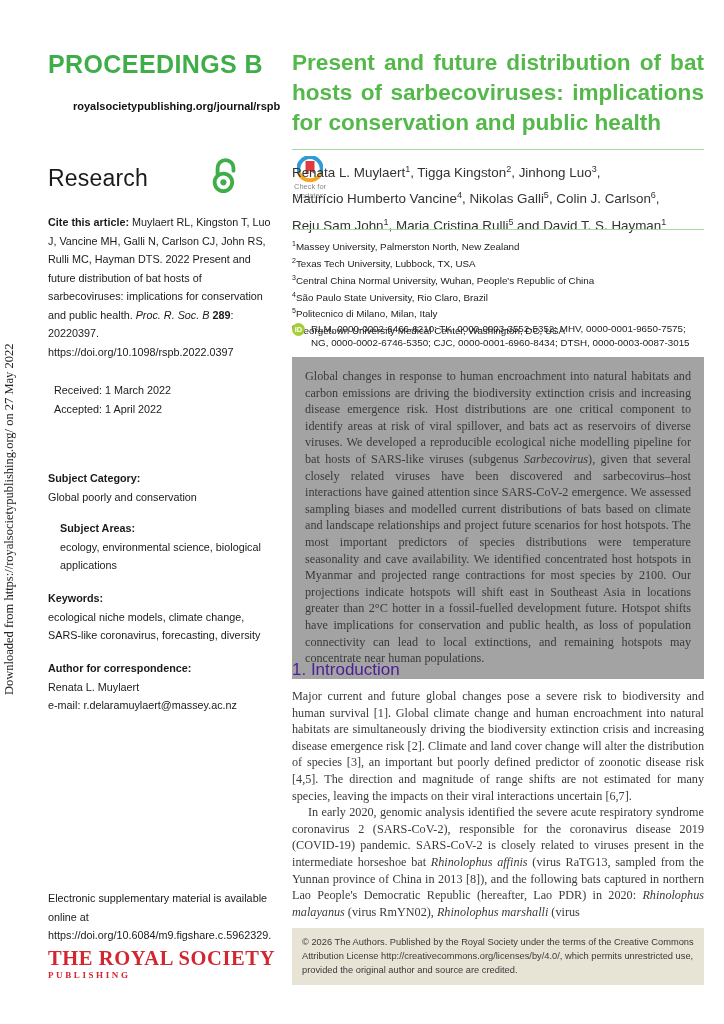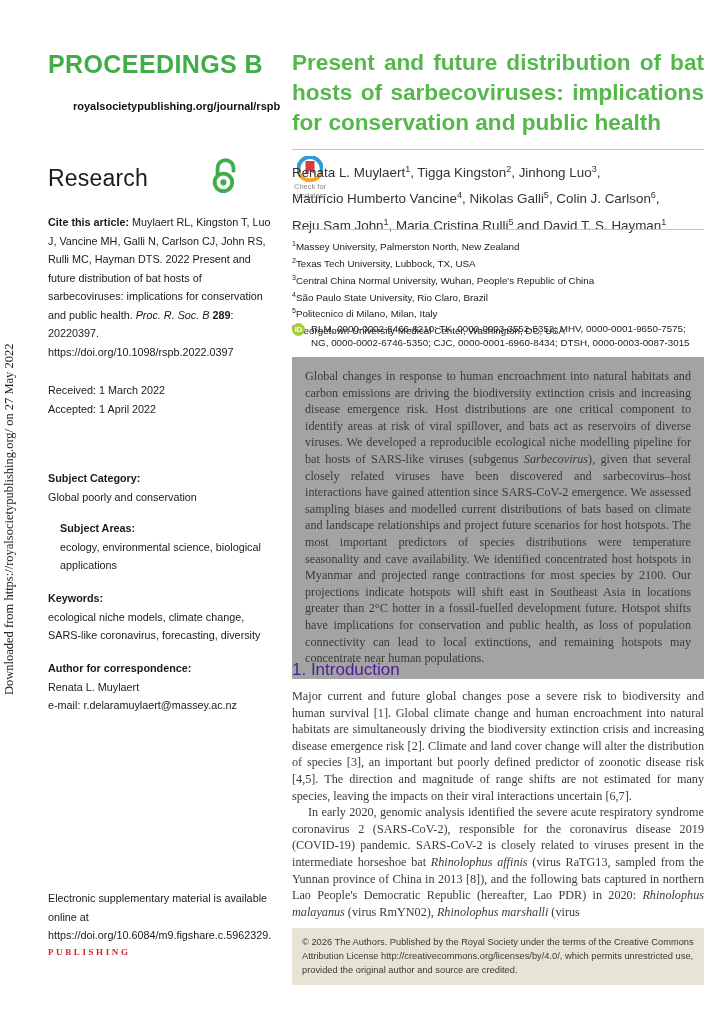--- a/index.html
+++ b/index.html
@@ -20,21 +20,21 @@
   .journal-name { position:absolute; top:2px; left:0; font-size:25px; font-weight:bold; color:#3fae49; letter-spacing:0.4px; }
   .journal-url { position:absolute; top:52px; left:0; font-size:11px; font-weight:bold; color:#111;margin-left:25px; }
   .research-row { position:absolute; top:108px; left:0; width:232px; display:flex; align-items:center;gap:32px; }
   .research-label { font-size:23px; color:#1a1a1a; letter-spacing:0.2px; }
   .oa-icon { margin-left:28px; }
   .cfu { margin-left:10px; display:flex; flex-direction:column; align-items:center; cursor:pointer; }
   .cfu-caption { font-size:7.5px; color:#8a8a8a; line-height:1.15; text-align:center; margin-top:1px; width:52px; }
   .meta { font-size:10.8px; line-height:1.72; color:#1a1a1a; }
   .meta b { font-weight:bold; }
   .cite-block { position:absolute; top:165px; left:0; width:232px; }
-  .dates-block { position:absolute; top:333px; left:0; }
+  .dates-block { position:absolute; top:333px; left:6px; }
   .subj-cat { position:absolute; top:421px; left:0; }
   .subj-areas { position:absolute; top:471px; left:12px; }
   .kw-block { position:absolute; top:541px; left:0; }
   .corr-block { position:absolute; top:611px; left:0; }
   .supp-block { position:absolute; top:841px; left:0; width:232px; }
   .rs-logo { position:absolute; top:899px; left:0; color:#d22630; font-family:"Liberation Serif", serif; }
   .rs-logo-main { font-size:20.5px; font-weight:bold; letter-spacing:0.6px; white-space:nowrap; }
   .rs-logo-sub { font-size:9px; font-weight:bold; letter-spacing:2.6px; margin-top:0px; }
   
   .rightcol { position:absolute; left:292px; top:48px; width:412px; }
@@ -115,20 +115,21 @@
 
     <div class="corr-block meta">
       <div><b>Author for correspondence:</b></div>
       <div>Renata L. Muylaert</div>
       <div>e-mail: r.delaramuylaert@massey.ac.nz</div>
     </div>
 
     <div class="supp-block meta">Electronic supplementary material is available online at https://doi.org/10.6084/m9.figshare.c.5962329.</div>
 
     <div class="rs-logo">
+      <div class="rs-logo-main">THE ROYAL SOCIETY</div>
       <div class="rs-logo-sub">PUBLISHING</div>
     </div>
   </div>
 
   <div class="rightcol">
 
     <h1 class="art-title" style="font-weight:bold;">Present and future distribution of bat hosts of sarbecoviruses: implications for conservation and public health</h1>
 
     <div class="rule rule1"></div>
 

